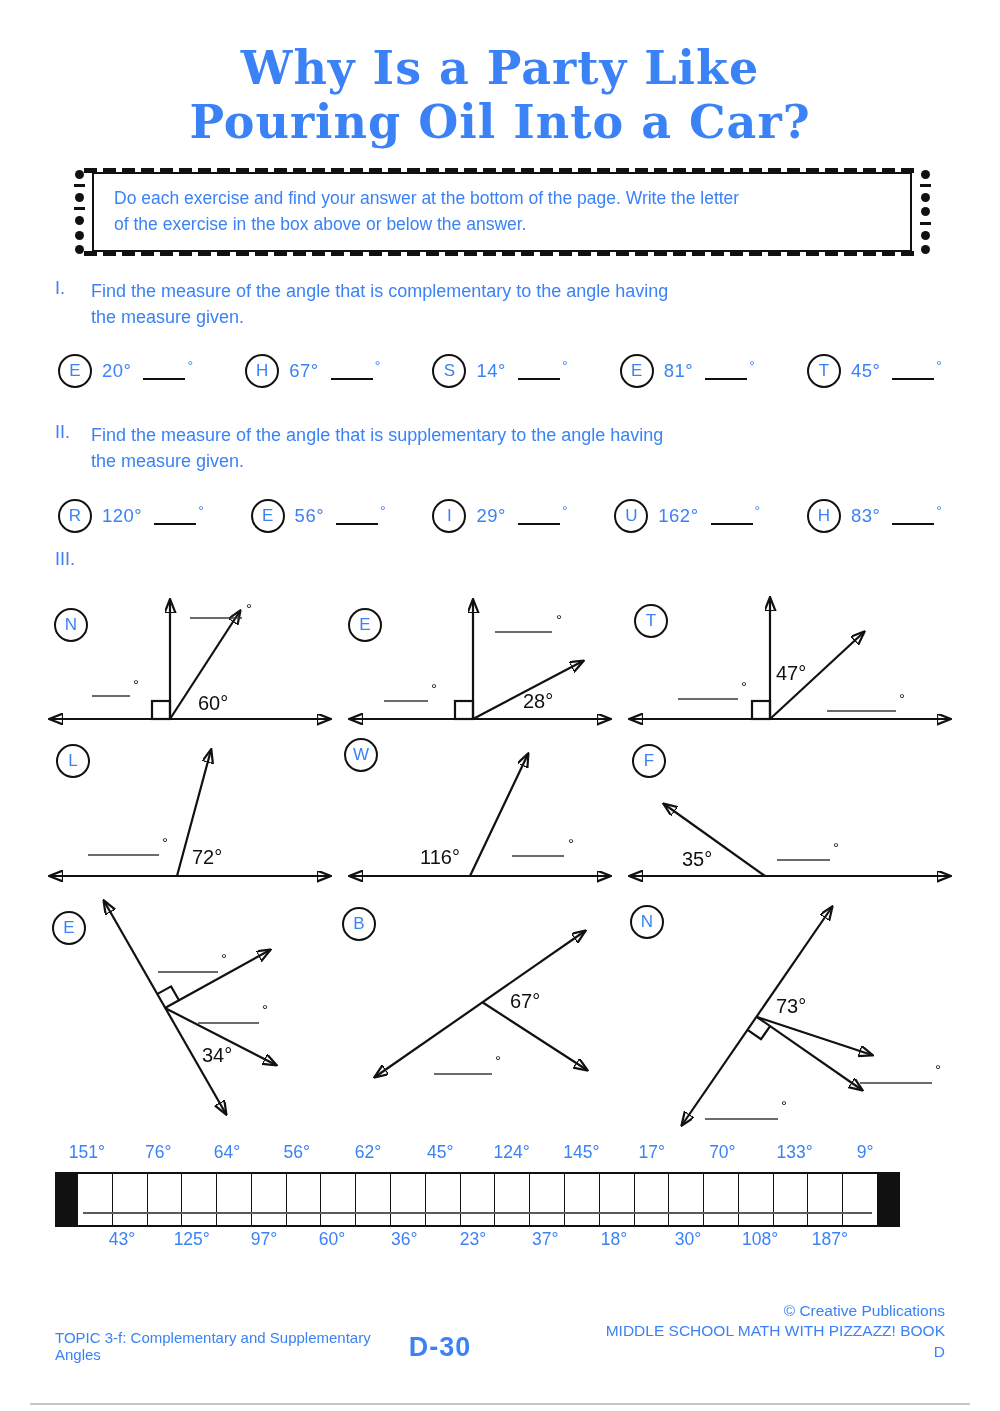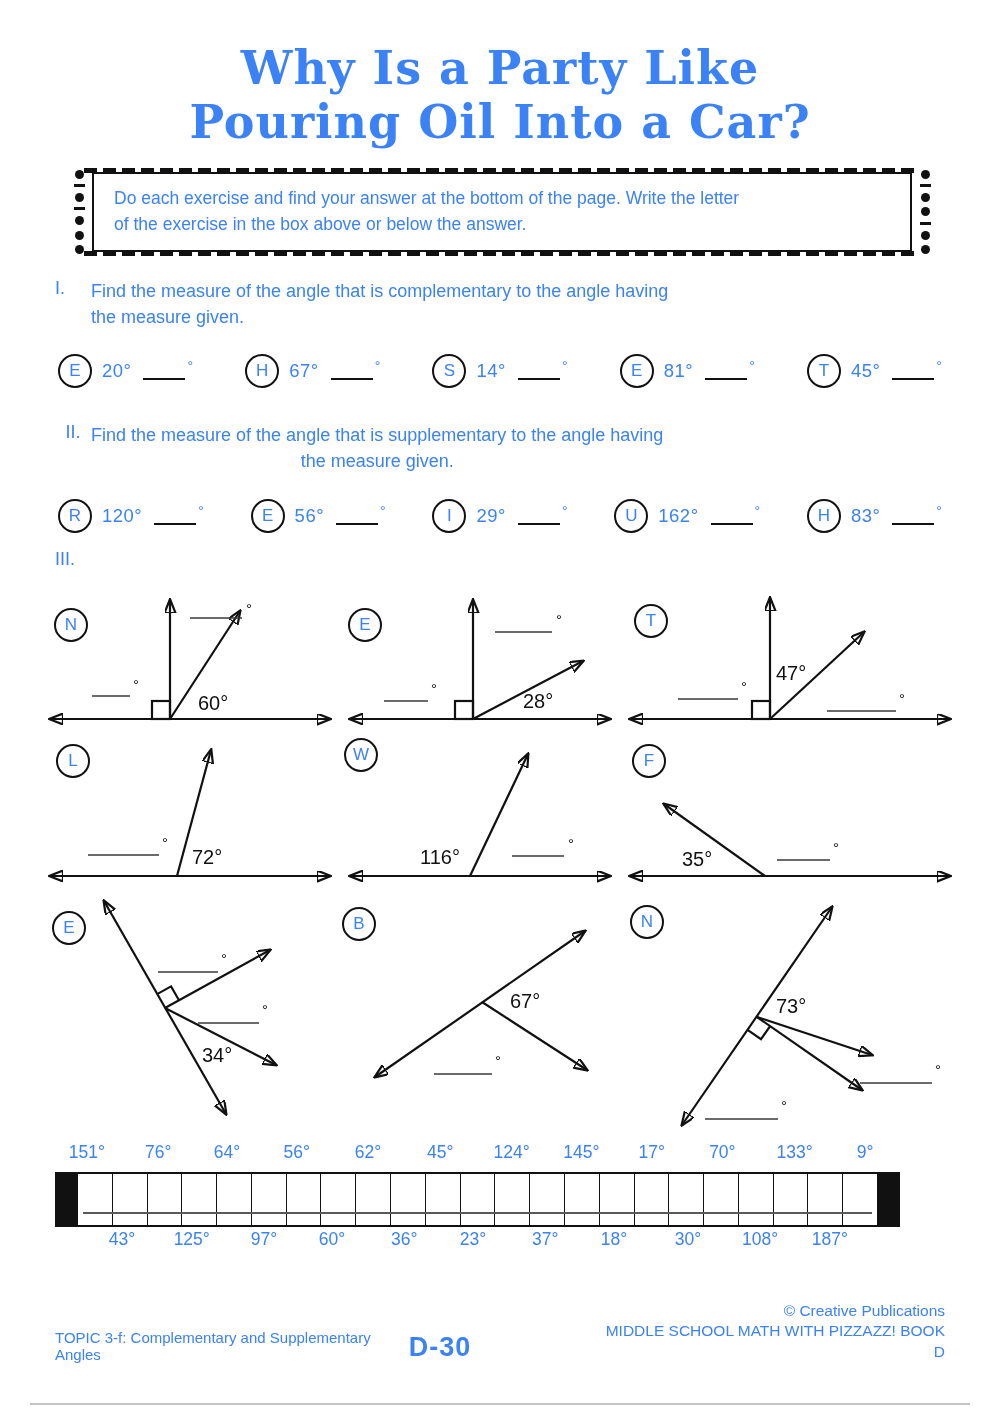--- a/index.html
+++ b/index.html
@@ -145,21 +145,21 @@
       <span class="pdeg">°</span>
     </div>
     <div class="prob">
       <span class="badge">T</span>
       <span class="pval">45°</span>
       <span class="pblank"></span>
       <span class="pdeg">°</span>
     </div>
   </div>
 
-  <div class="sec-head" style="margin-top:34px;text-align:center;">
+  <div class="sec-head" style="margin-top:34px;">
     <span class="num">II.</span>
     <span class="ptxt">
       <span class="ln">Find the measure of the angle that is supplementary to the angle having</span>
       <span class="ln">the measure given.</span>
     </span>
   </div>
   <div class="prob-row">
     <div class="prob">
       <span class="badge">R</span>
       <span class="pval">120°</span>

